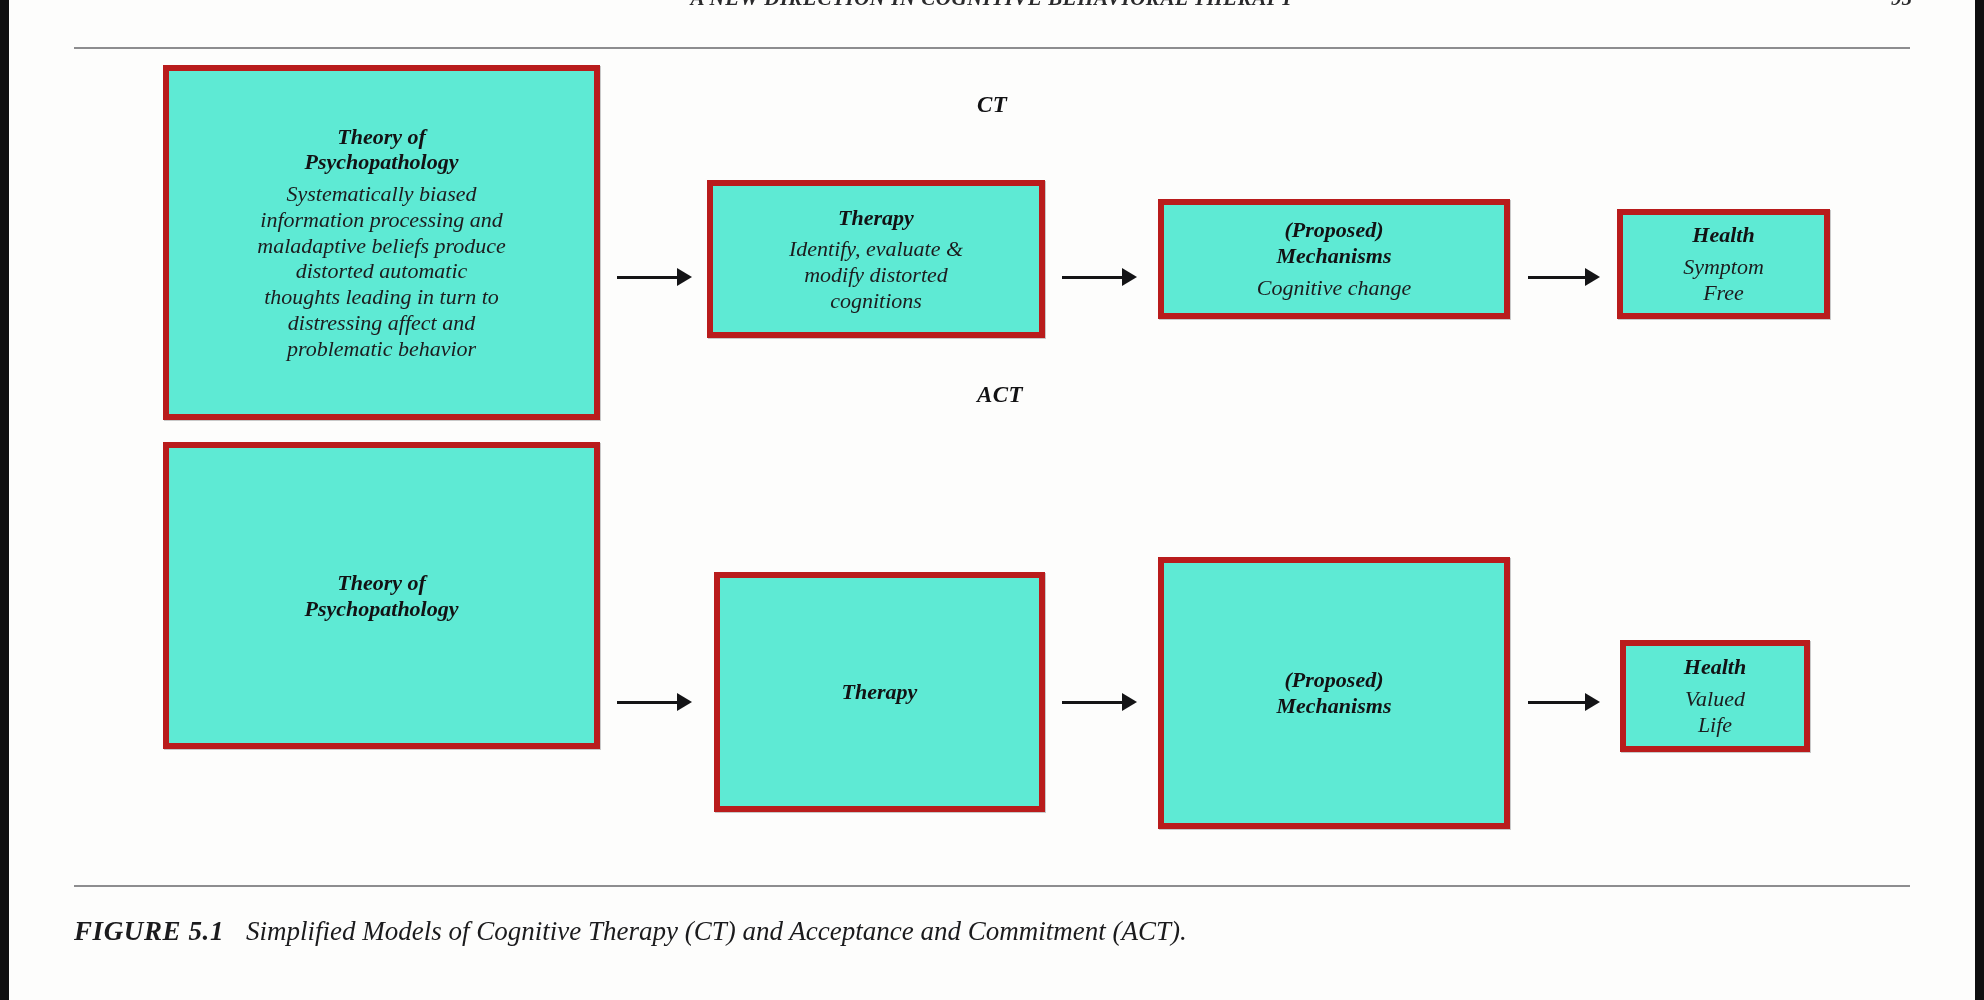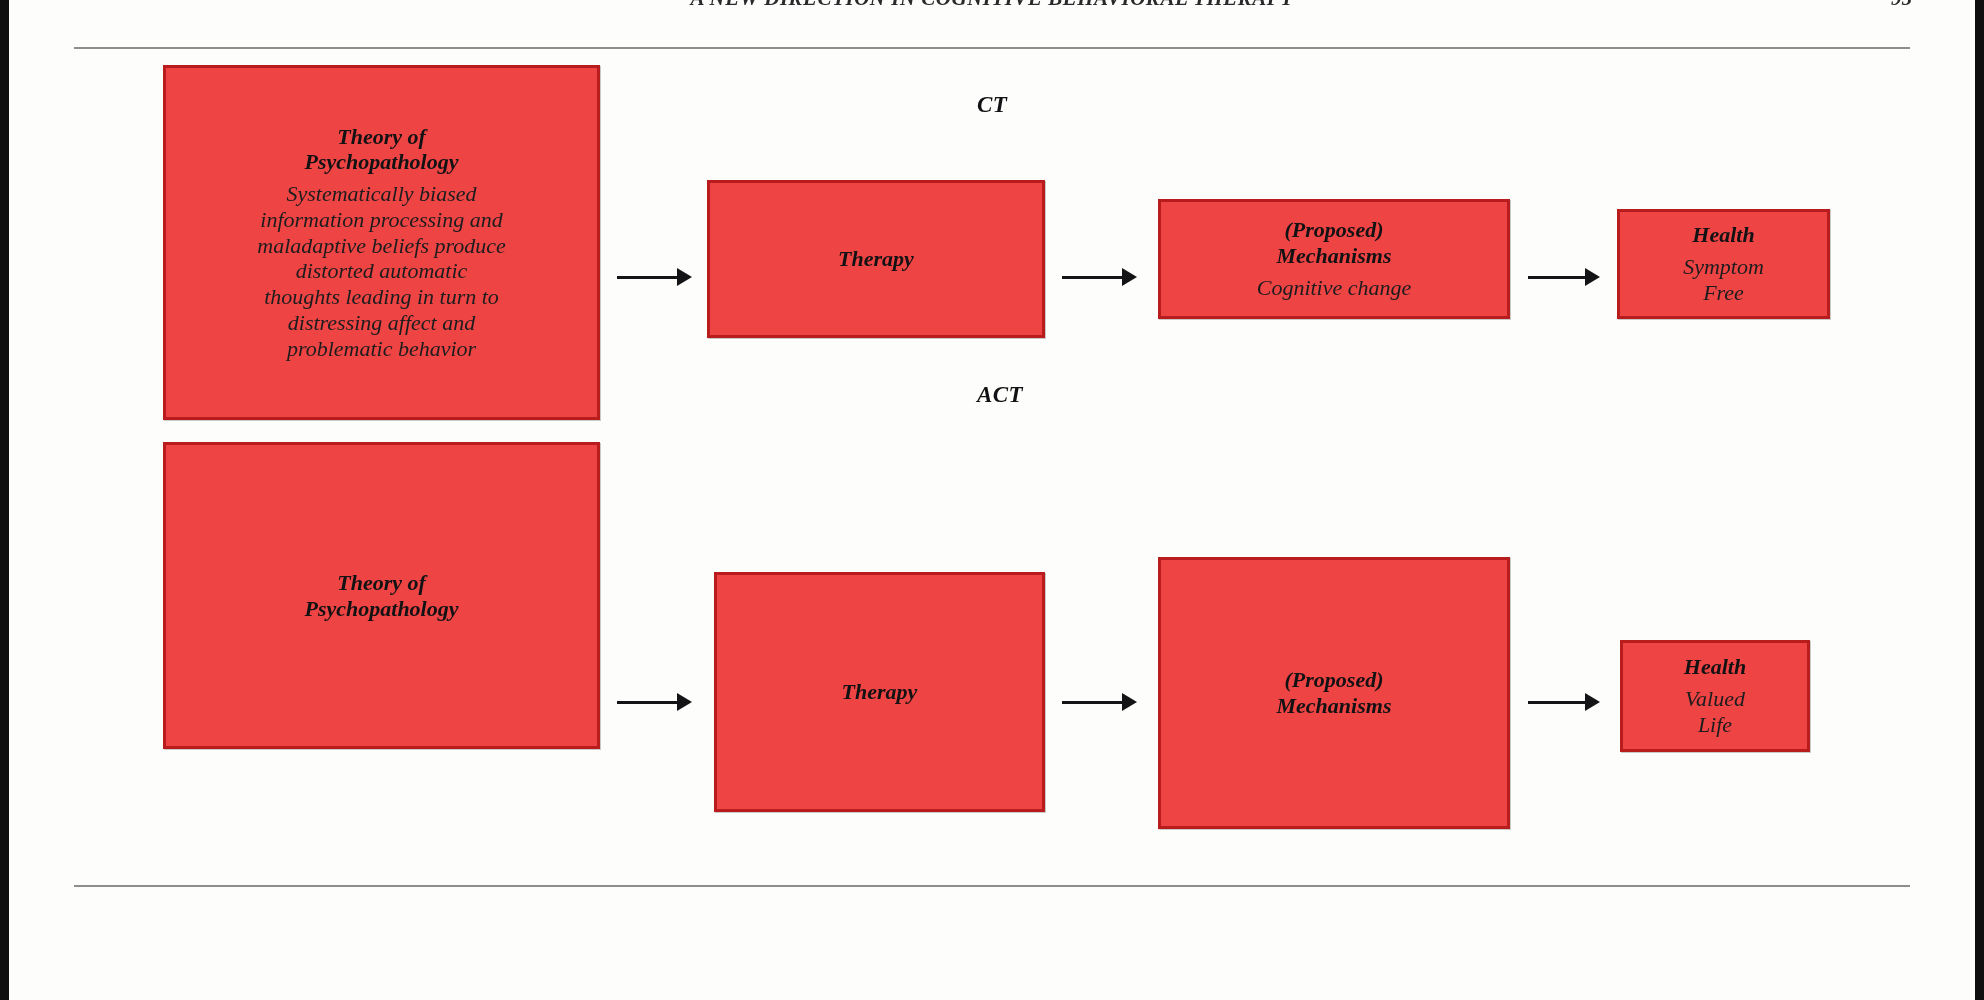--- a/index.html
+++ b/index.html
@@ -85,22 +85,22 @@
     position: absolute;
     font-family: "Liberation Serif", "DejaVu Serif", serif;
     font-weight: bold;
     font-size: 23px;
     color: #121214;
     letter-spacing: .4px;
   }
 
   .node {
     position: absolute;
-    border: 3px solid #b91c1c;
-    background: #ef4444;
+    border: 6px solid #b91c1c;
+    background: #5eead4;
     box-sizing: border-box;
     display: flex;
     flex-direction: column;
     align-items: center;
     justify-content: center;
     text-align: center;
     padding: 2px 10px;
     box-shadow: 1px 1px 0 #c9c9c9;
   }
   .node .title {
@@ -189,20 +189,23 @@
 problematic behavior</div>
     </div>
 
     <div class="arrow" style="left:617px; top:215px; width:75px;">
       <div class="shaft"></div>
       <div class="head"></div>
     </div>
 
     <div class="node" style="left:707px; top:128px; width:338px; height:158px;">
       <div class="title">Therapy</div>
+      <div class="body">Identify, evaluate &amp;
+modify distorted
+cognitions</div>
     </div>
 
     <div class="arrow" style="left:1062px; top:215px; width:75px;">
       <div class="shaft"></div>
       <div class="head"></div>
     </div>
 
     <div class="node" style="left:1158px; top:147px; width:352px; height:120px;">
       <div class="title">(Proposed)
 Mechanisms</div>
@@ -252,14 +255,17 @@
     </div>
 
     <div class="node" style="left:1620px; top:588px; width:190px; height:112px;">
       <div class="title">Health</div>
       <div class="body">Valued
 Life</div>
     </div>
 
   </div>
 
+  <div class="caption">
+    <span class="cap-label">FIGURE 5.1</span><span class="cap-text">Simplified Models of Cognitive Therapy (CT) and Acceptance and Commitment (ACT).</span>
+  </div>
 
 </div>
 
 </body></html>

